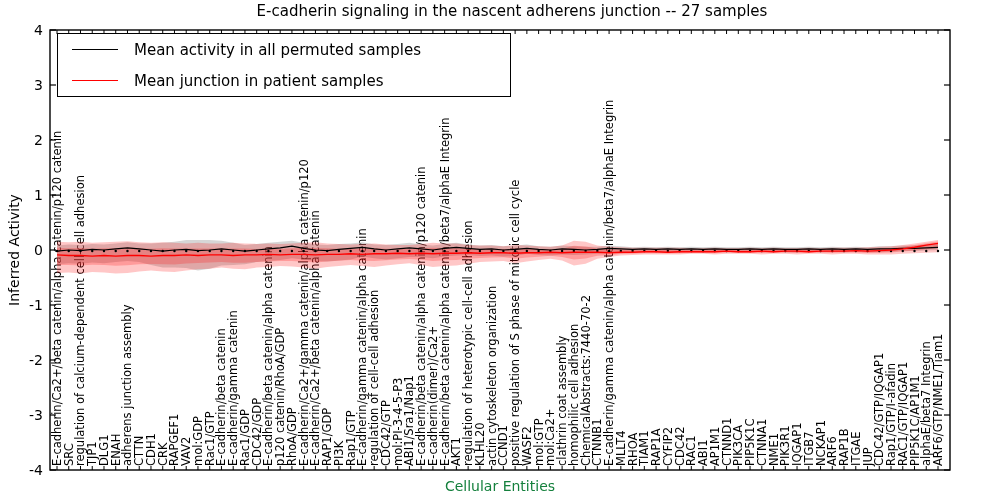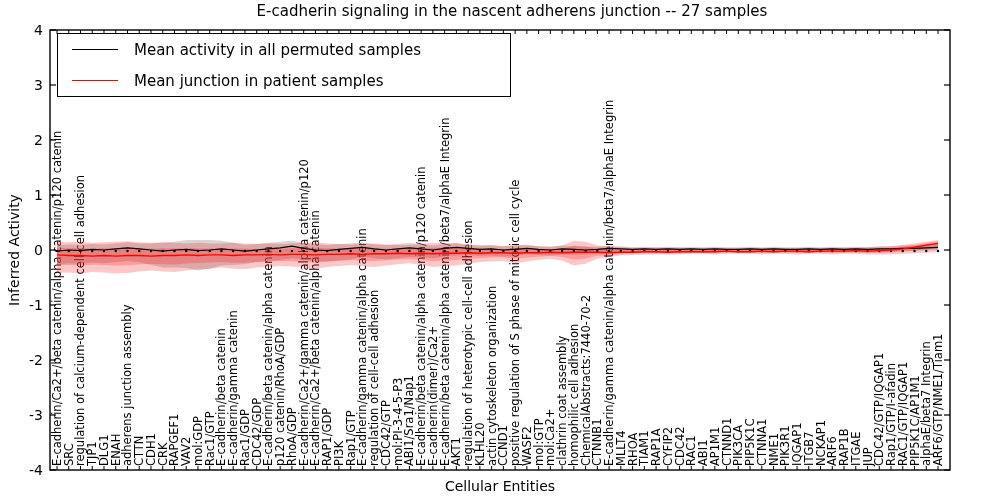--- a/index.html
+++ b/index.html
@@ -1,21 +1,21 @@
 <!DOCTYPE html>
 <html><head>
 <meta charset="utf-8">
 <style>
   html,body{margin:0;padding:0;background:#fff;}
   .figure{position:relative;width:1000px;height:500px;background:#fff;
           font-family:"DejaVu Sans","Liberation Sans",sans-serif;overflow:hidden;}
   .title{position:absolute;left:0;top:2px;width:1000px;text-align:center;
          font-size:15px;color:#000;padding-left:12px;}
   .xlabel{position:absolute;left:0;top:478px;width:1000px;text-align:center;
-          font-size:14px;color:#000000;}
+          font-size:14px;color:#15803d;}
   .ylabel{position:absolute;left:14px;top:250px;transform:translate(-50%,-50%) rotate(-90deg);
           white-space:nowrap;font-size:14px;color:#000;}
   svg{position:absolute;left:0;top:0;}
   .legend{position:absolute;left:57px;top:33px;width:452px;height:62px;
           background:#fff;border:1.5px solid #000;z-index:5;
           display:flex;flex-direction:column;justify-content:center;gap:13px;}
   .legend-row{display:flex;align-items:center;font-size:15px;color:#000;}
   .legend-line{display:inline-block;width:46px;height:0;border-top:1.6px solid #000;
                margin-left:14px;margin-right:16px;flex:0 0 auto;}
 </style>

